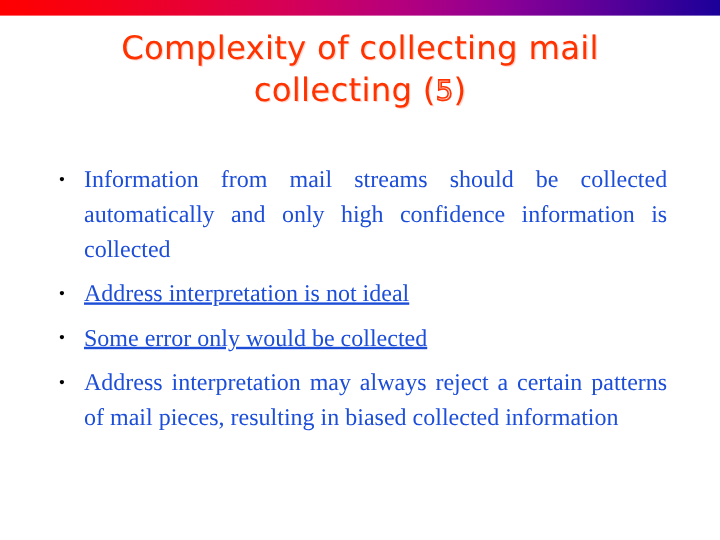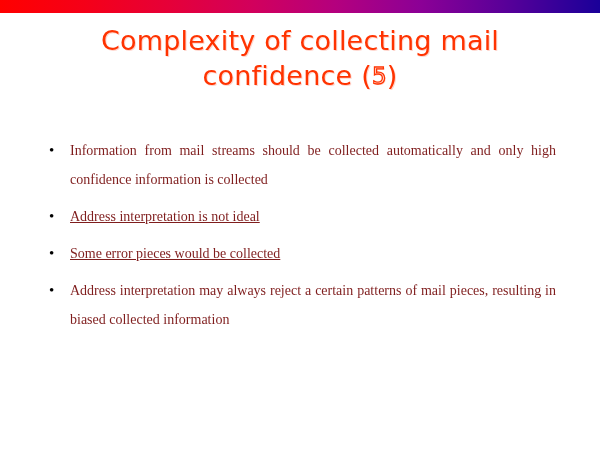--- a/index.html
+++ b/index.html
@@ -75,59 +75,59 @@
     width: 26px;
     font-size: 15px;
     line-height: 29px;
     color: #000000;
     text-align: left;
     padding-left: 5px;
     box-sizing: border-box;
   }
   .bullet-text {
     flex: 1 1 auto;
-    font-size: 14px;
+    font-size: 20px;
     line-height: 29px;
-    color: #7f1d1d;
+    color: #1d4ed8;
     text-align: justify;
     text-justify: inter-word;
     hyphens: none;
   }
   .bullet-text.no-justify {
     text-align: left;
     text-decoration: underline;
   }
 </style>
 </head>
 <body>
 
 <div id="slide">
 
   <div id="gradient-bar"></div>
 
   <div id="title-block">
     <div class="title-line">Complexity of collecting mail</div>
-    <div class="title-line"><span>confidence (</span><span class="glyph-outline">5</span><span>)</span></div>
+    <div class="title-line"><span>collecting (</span><span class="glyph-outline">5</span><span>)</span></div>
   </div>
 
   <div id="body-block">
 
     <div class="bullet-row">
       <span class="bullet-dot">•</span>
       <span class="bullet-text">Information from mail streams should be collected automatically and only high confidence information is collected</span>
     </div>
 
     <div class="bullet-row">
       <span class="bullet-dot">•</span>
       <span class="bullet-text no-justify">Address interpretation is not ideal</span>
     </div>
 
     <div class="bullet-row">
       <span class="bullet-dot">•</span>
-      <span class="bullet-text no-justify">Some error pieces would be collected</span>
+      <span class="bullet-text no-justify">Some error only would be collected</span>
     </div>
 
     <div class="bullet-row">
       <span class="bullet-dot">•</span>
       <span class="bullet-text">Address interpretation may always reject a certain patterns of mail pieces, resulting in biased collected information</span>
     </div>
 
   </div>
 
 </div>

